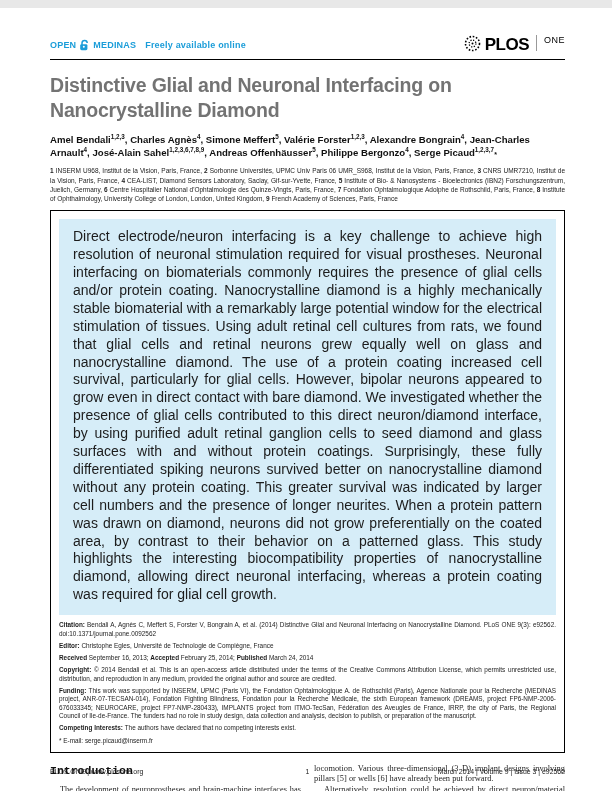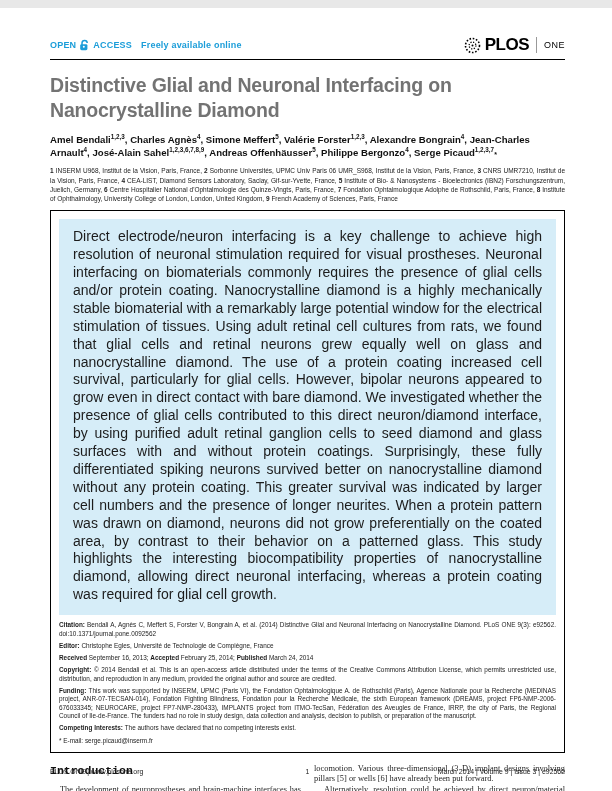--- a/index.html
+++ b/index.html
@@ -11,21 +11,21 @@
     background:#ffffff;
     font-family:"Liberation Sans", sans-serif;
     color:#1c1c1c;
     padding:26px 47px 0 50px;
     overflow:hidden;
   }
   
   .hdr { display:flex; justify-content:space-between; align-items:center; height:22px; }
   .oa { color:var(--accent); font-weight:bold; font-size:9px; letter-spacing:.2px; display:flex; align-items:center; gap:3px; }
   .oa .freely { margin-left:6px; }
-  .logo { display:flex; align-items:center; gap:4px; }
+  .logo { display:flex; gap:4px; }
   .logo .plos { font-size:17px; font-weight:bold; letter-spacing:-0.5px; color:#000; }
   .logo .vdiv { width:1px; height:16px; background:#999; margin:0 3px; }
   .logo .one { font-size:9px; font-weight:normal; color:#000; letter-spacing:.5px; }
   .hdr-rule { border:none; border-top:1.3px solid #000; margin-top:3px; }
   
   h1 { font-size:19.5px; line-height:1.3; letter-spacing:-0.2px; color:#737373; margin:13px 0 9px; max-width:480px; }
   .authors { font-size:9.6px; font-weight:bold; line-height:1.4; margin-bottom:6px; color:#111; }
   .authors sup { font-size:6.3px; font-weight:bold; }
   .authors .mark { font-size:7px; vertical-align:-1px; }
   .affils { font-size:6.5px; line-height:1.42; text-align:justify; color:#222; margin-bottom:7px; }
@@ -52,21 +52,21 @@
 <div class="page" style="--accent: #1b9dd9; --abstract-bg: #d6edf8;">
 
   <div class="hdr">
     <div class="oa">
       <span>OPEN</span>
       <svg width="11" height="12" viewBox="0 0 11 12">
         <path d="M3 6 V4 a2.6 2.6 0 0 1 5.2 0" fill="none" stroke="#1b9dd9" stroke-width="1.5"></path>
         <rect x="1.2" y="5.2" width="7.2" height="6" rx="1.4" fill="#1b9dd9"></rect>
         <circle cx="4.8" cy="7.8" r="1" fill="#ffffff"></circle>
       </svg>
-      <span>ACCESS</span>
+      <span>MEDINAS</span>
       <span class="freely">Freely available online</span>
     </div>
     <div class="logo">
       <svg width="17" height="17" viewBox="0 0 17 17">
         <circle cx="8.5" cy="8.5" r="7" fill="none" stroke="#000" stroke-width="1.6" stroke-dasharray="1.6 1.7"></circle>
         <circle cx="8.5" cy="8.5" r="3.4" fill="none" stroke="#000" stroke-width="1.3" stroke-dasharray="1.2 1.5"></circle>
         <circle cx="8.5" cy="8.5" r="1" fill="#000"></circle>
       </svg>
       <span class="plos">PLOS</span>
       <span class="vdiv"></span>

